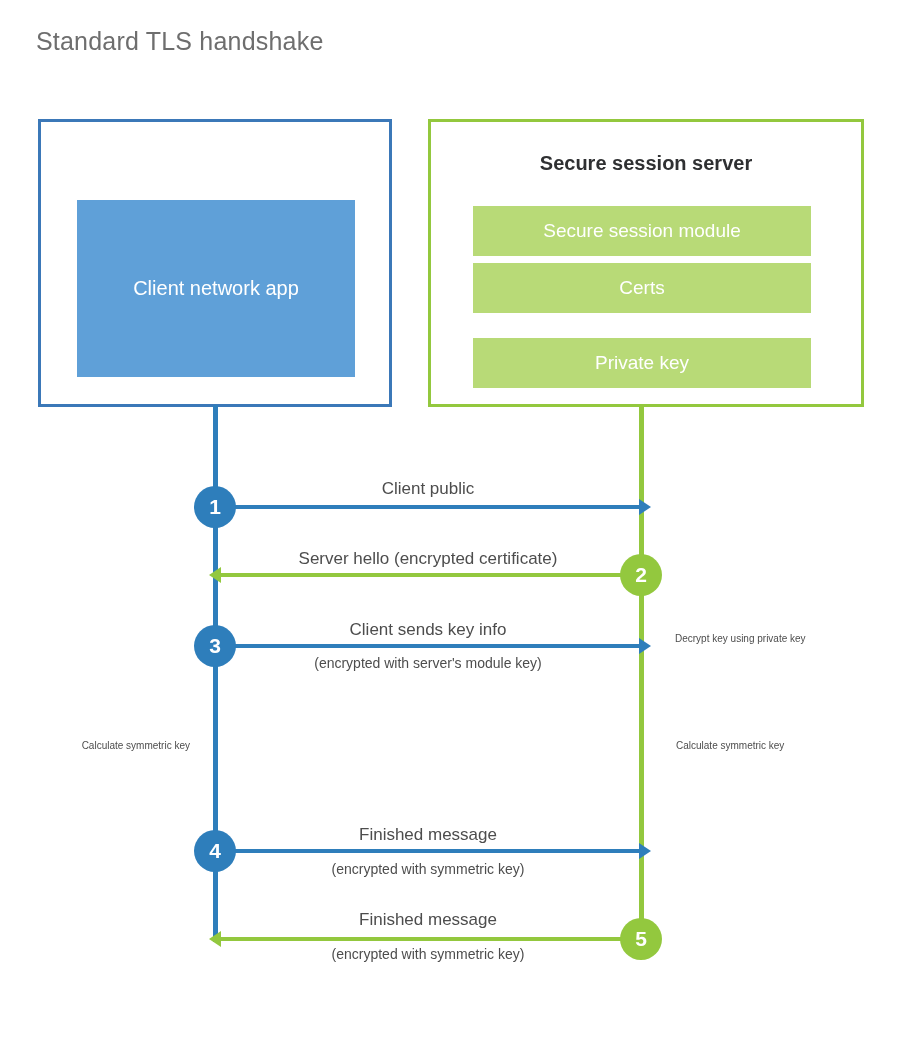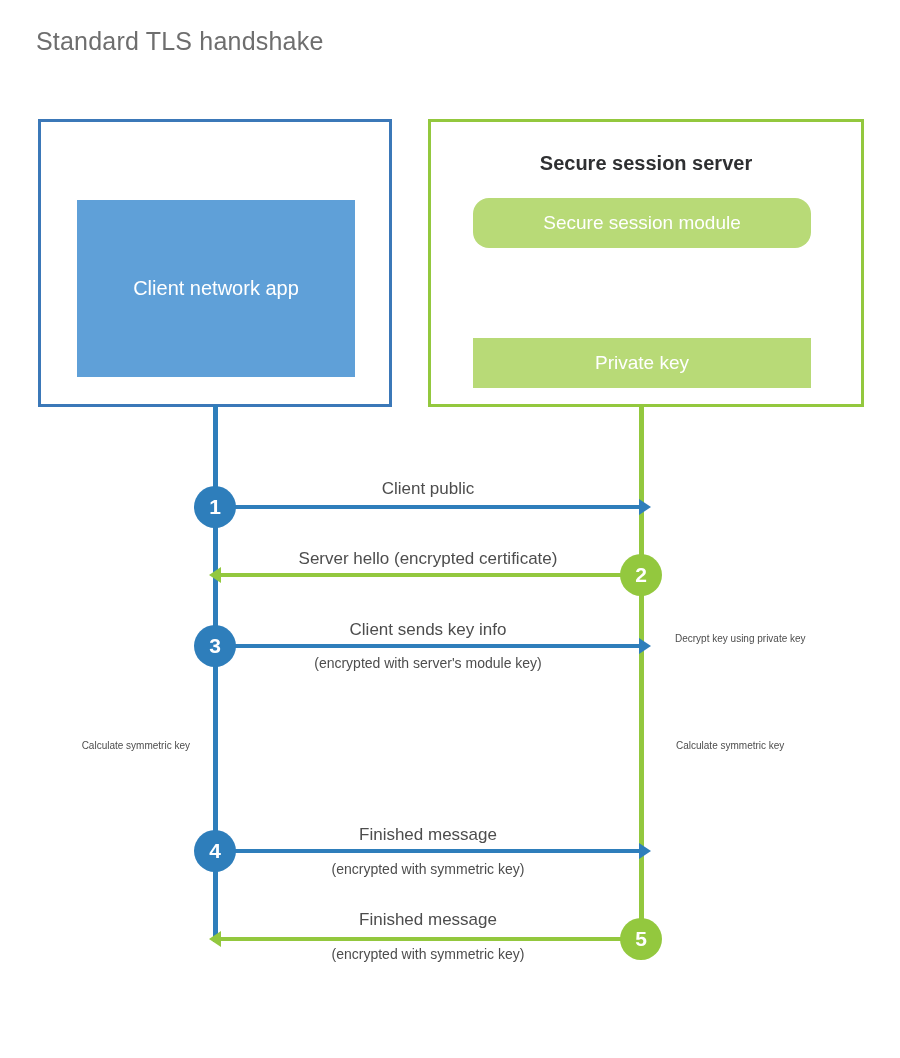--- a/index.html
+++ b/index.html
@@ -83,21 +83,21 @@
     left: 42px;
     width: 338px;
     height: 50px;
     background: #B8DA77;
     color: #ffffff;
     display: flex;
     align-items: center;
     justify-content: center;
     font-size: 19px;
   }
-  #server-bar-0 { top: 76px; border-radius: 16px; }
+  #server-bar-0 { top: 84px; }
   #server-bar-1 { top: 141px; }
   #server-bar-2 { top: 216px; }
 
   
   .lifeline {
     position: absolute;
     width: 5px;
   }
   #client-lifeline {
     left: 213px;
@@ -220,20 +220,21 @@
 
 <div id="page-title">Standard TLS handshake</div>
 
 <div id="client-box" class="participant-box">
   <div id="client-app-block">Client network app</div>
 </div>
 
 <div id="server-box" class="participant-box">
   <div class="box-title">Secure session server</div>
   <div id="server-bar-0" class="server-bar">Secure session module</div>
+  <div id="server-bar-1" class="server-bar">Certs</div>
   <div id="server-bar-2" class="server-bar">Private key</div>
 </div>
 
 <div id="client-lifeline" class="lifeline"></div>
 <div id="server-lifeline" class="lifeline"></div>
 
 <div id="arrow-1" class="arrow blue right">
   <span class="head"></span>
 </div>
 <div id="label-1" class="arrow-label">Client public</div>

